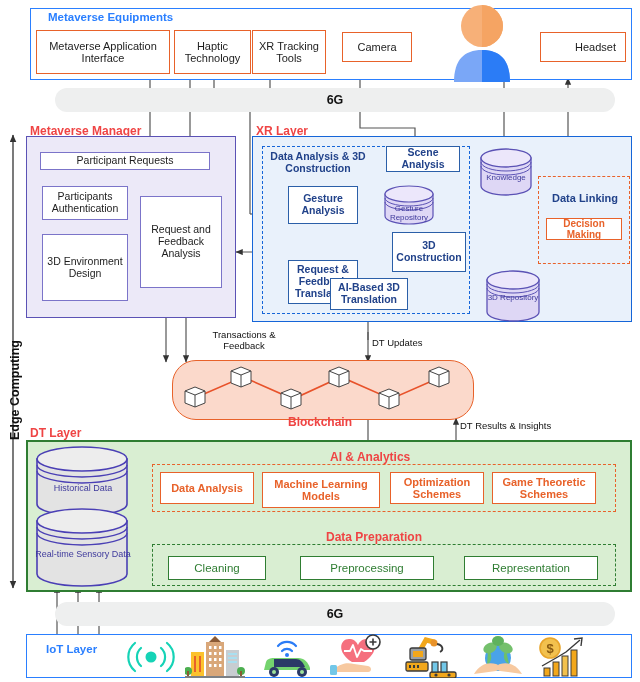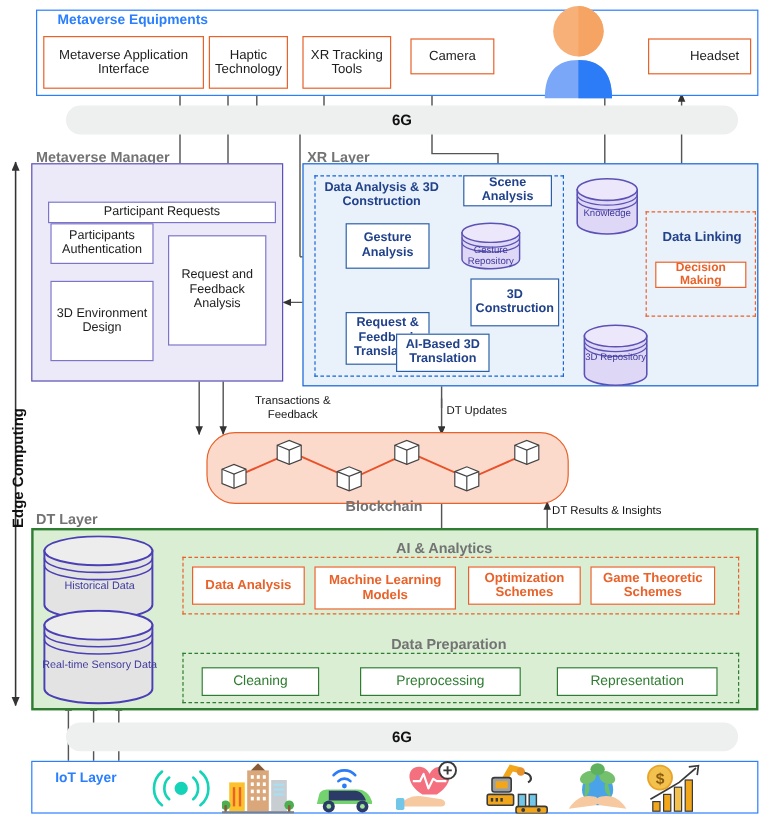--- a/index.html
+++ b/index.html
@@ -32,21 +32,21 @@
   .cont-iot{border:1.6px solid #2a7fff;background:#fff;}
 
   .dash-blue{border:1.6px dashed #1565d8;background:transparent;}
   .dash-orange{border:1.8px dashed #e8622a;background:transparent;}
   .dash-green{border:1.8px dashed #2f7d32;background:transparent;}
 
   .pill6g{background:#eeefef;border-radius:16px;display:flex;align-items:center;justify-content:center;
           font-size:12.5px;font-weight:bold;color:#111;}
 
   .title-blue{color:#2a7fff;font-weight:bold;font-size:11.5px;padding-left:12px;}
-  .title-black{color:#737373;font-weight:bold;font-size:12px;}
+  .title-black{color:#ef4444;font-weight:bold;font-size:12px;}
   .title-xr{color:#21428a;font-weight:bold;font-size:10.5px;}
 
   .arrowlabel{font-size:9.5px;color:#111;white-space:nowrap;text-align:center;line-height:1.15;}
 
   
   .cyl{position:absolute;}
   .cyl svg{display:block;}
   .cyltext{position:absolute;width:100%;text-align:center;font-size:8px;color:#3f3a9c;
            line-height:1.1;pointer-events:none;}
 
@@ -164,21 +164,21 @@
   </svg>
 
   <div class="edge-label" style="left:8px;top:440px;">Edge Computing</div>
 
   <div class="abs cont-blue" style="left:30px;top:8px;width:602px;height:72px;"></div>
   <div class="lbl title-blue" style="left:36px;top:11px;">Metaverse Equipments</div>
 
   <div class="box eq" style="left:36px;top:30px;width:134px;height:44px;">
     <span>Metaverse Application Interface</span>
   </div>
-  <div class="box eq" style="left:174px;top:30px;width:66px;height:44px;">
+  <div class="box eq" style="left:174px;top:30px;width:77px;height:44px;">
     <span>Haptic Technology</span>
   </div>
   <div class="box eq" style="left:342px;top:32px;width:70px;height:30px;">
     <span>Camera</span>
   </div>
   <div class="box eq" style="left:252px;top:30px;width:74px;height:44px;">
     <span>XR Tracking Tools</span>
   </div>
   <div class="box eq" style="left:540px;top:32px;width:86px;height:30px;padding-left:25px;">
     <span>Headset</span>
@@ -191,21 +191,21 @@
       <path d="M14,78 C14,56 24,46 42,46 C60,46 70,56 70,78 Z" fill="#7aa7f7"></path>
       <path d="M42,46 C60,46 70,56 70,78 L42,78 Z" fill="#2b7cf6"></path>
     </svg>
   </div>
 
   <div class="abs pill6g" style="left:55px;top:88px;width:560px;height:24px;">6G</div>
 
   <div class="lbl title-black" style="left:30px;top:124px;">Metaverse Manager</div>
   <div class="abs cont-purple" style="left:26px;top:136px;width:210px;height:182px;"></div>
 
-  <div class="box mm" style="left:40px;top:168px;width:190px;height:18px;">
+  <div class="box mm" style="left:40px;top:152px;width:170px;height:18px;">
     <span>Participant Requests</span>
   </div>
   <div class="box mm" style="left:42px;top:186px;width:86px;height:34px;">
     <span>Participants Authentication</span>
   </div>
   <div class="box mm" style="left:42px;top:234px;width:86px;height:67px;">
     <span>3D Environment Design</span>
   </div>
   <div class="box mm" style="left:140px;top:196px;width:82px;height:92px;">
     <span>Request and Feedback Analysis</span>

